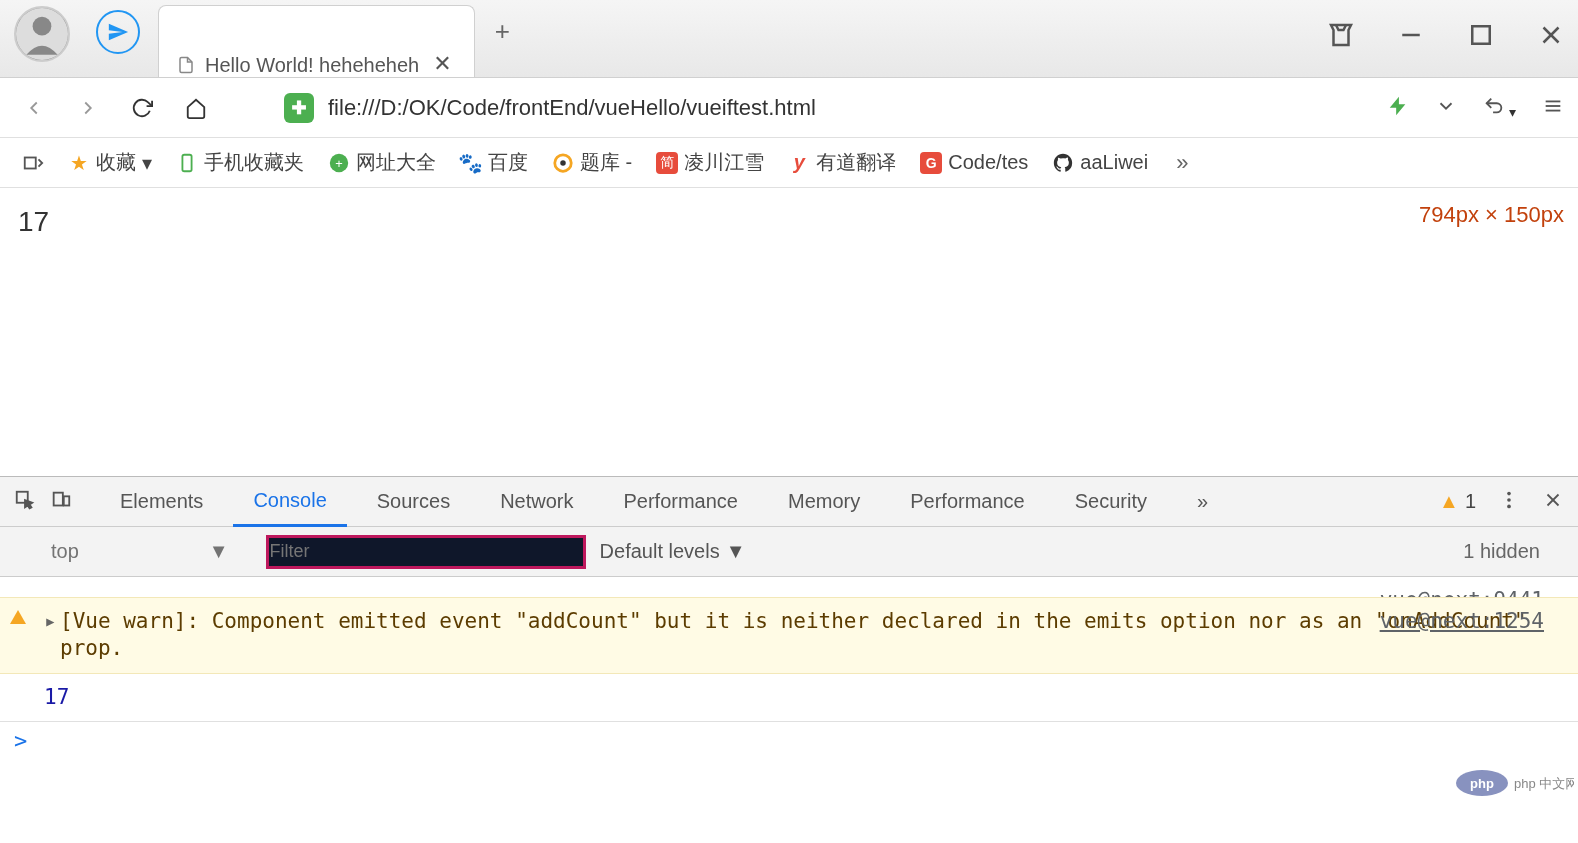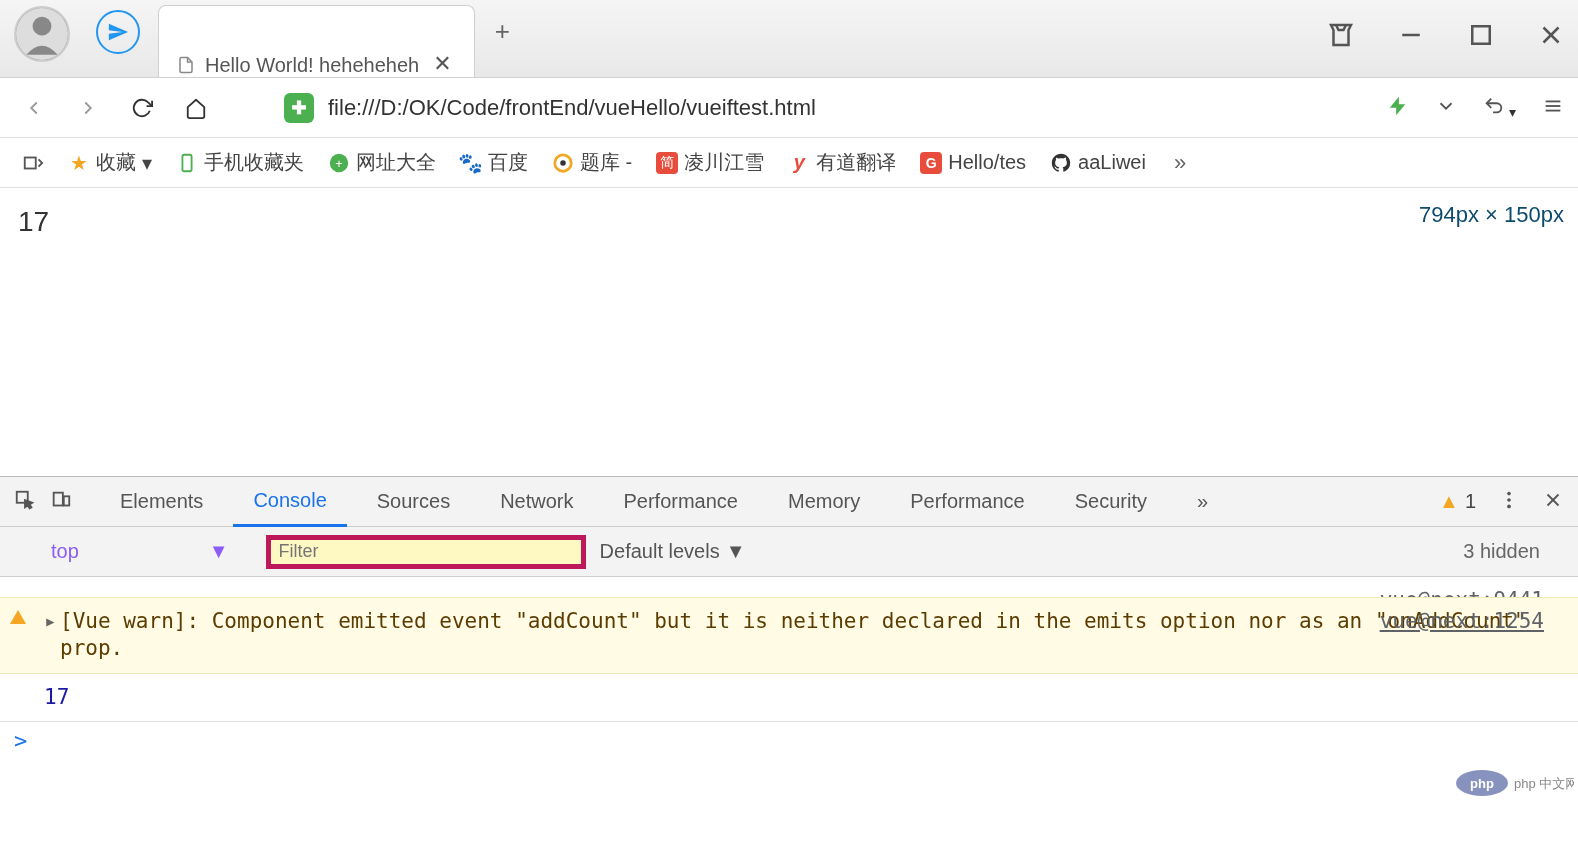--- a/index.html
+++ b/index.html
@@ -32,37 +32,37 @@
 .addr-right svg { width: 22px; height: 22px; }
 
 
 .bookmarks { height: 50px; display: flex; align-items: center; padding: 0 16px; gap: 12px; border-bottom: 1px solid #e0e0e0; }
 .bm-item { display: flex; align-items: center; gap: 6px; font-size: 20px; color: #444; cursor: pointer; padding: 4px 6px; white-space: nowrap; }
 .bm-overflow { color: #666; font-size: 22px; padding: 0 10px; }
 .bm-icon { width: 22px; height: 22px; display: flex; align-items: center; justify-content: center; }
 
 
 .page { height: 288px; position: relative; padding: 18px; font-size: 28px; }
-.ruler { position: absolute; right: 14px; top: 14px; color: #0c4a6e; font-size: 22px; }
+.ruler { position: absolute; right: 14px; top: 14px; color: #c2410c; font-size: 22px; }
 
 
 .devtools { border-top: 1px solid #bbb; }
 .dt-tabs { height: 50px; display: flex; align-items: center; padding: 0 14px; gap: 10px; background: #f3f3f3; border-bottom: 1px solid #ccc; }
 .dt-tab { font-size: 20px; color: #555; padding: 12px 20px; cursor: pointer; }
 .dt-tab.active { color: #1a73e8; border-bottom: 3px solid #1a73e8; }
 .dt-left-icons { display: flex; gap: 14px; margin-right: 18px; }
 .dt-left-icons svg, .dt-right svg { width: 22px; height: 22px; }
 .dt-right { margin-left: auto; display: flex; align-items: center; gap: 22px; }
 .warn-badge { display: flex; align-items: center; gap: 6px; color: #444; font-size: 20px; }
 .warn-tri { color: #f5a623; }
 
 .dt-toolbar { height: 50px; display: flex; align-items: center; padding: 0 14px; gap: 14px; background: #f3f3f3; border-bottom: 1px solid #ccc; }
-.dt-select { display: flex; align-items: center; gap: 130px; font-size: 20px; color: #8b5cf6; border: 1px solid transparent; padding: 4px 8px; }
+.dt-select { display: flex; align-items: center; gap: 130px; font-size: 20px; color: #737373; border: 1px solid transparent; padding: 4px 8px; }
 .dt-eye { color: #666; }
-.dt-filter { flex: 0 0 320px; height: 34px; border: 5px solid #be185d; background: #fef9c3; padding: 0 8px; font-size: 18px; color: #888; }
+.dt-filter { flex: 0 0 320px; height: 34px; border: 3px solid #be185d; background: #0f172a; padding: 0 1px; font-size: 18px; color: #888; }
 .dt-levels { font-size: 20px; color: #555; display: flex; align-items: center; gap: 6px; }
 .dt-hidden { margin-left: auto; font-size: 20px; color: #666; margin-right: 10px; }
 .dt-gear { color: #666; }
 
 .dt-msgs { font-family: Consolas, monospace; font-size: 21px; }
 .msg { padding: 10px 14px 10px 44px; position: relative; line-height: 1.3; }
 .msg .src { position: absolute; right: 34px; top: 10px; text-decoration: underline; color: #5f6368; }
 .msg.info { background: #fff; color: #303942; }
 .msg.warn { background: #fffbe5; border-top: 1px solid #f3e8b8; border-bottom: 1px solid #f3e8b8; color: #5c3c00; }
 .msg.warn::before { content: ""; position: absolute; left: 10px; top: 12px; width: 0; height: 0; border-left: 8px solid transparent; border-right: 8px solid transparent; border-bottom: 14px solid #f5a623; }
@@ -215,21 +215,21 @@
   <div class="bm-item">
       <span class="bm-icon" style="background:#e74c3c;color:#fff;border-radius:4px;font-size:14px;width:22px;height:22px">简</span>
       <span>凌川江雪</span>
     </div>
   <div class="bm-item">
       <span class="bm-icon" style="color:#e74c3c;font-weight:bold;font-style:italic">y</span>
       <span>有道翻译</span>
     </div>
   <div class="bm-item">
       <span class="bm-icon" style="background:#e74c3c;color:#fff;border-radius:4px;font-size:14px;width:22px;height:22px;font-weight:bold">G</span>
-      <span>Hello/tes</span>
+      <span>Code/tes</span>
     </div>
   <div class="bm-item">
       <span class="bm-icon">
         <svg viewBox="0 0 24 24" fill="#333">
           <path d="M12 2C6.48 2 2 6.48 2 12c0 4.42 2.87 8.17 6.84 9.5.5.09.66-.22.66-.48v-1.7c-2.78.6-3.37-1.34-3.37-1.34-.46-1.16-1.11-1.47-1.11-1.47-.91-.62.07-.6.07-.6 1 .07 1.53 1.03 1.53 1.03.89 1.52 2.34 1.08 2.91.83.09-.65.35-1.09.63-1.34-2.22-.25-4.55-1.11-4.55-4.92 0-1.09.39-1.98 1.03-2.68-.1-.25-.45-1.27.1-2.64 0 0 .84-.27 2.75 1.02A9.56 9.56 0 0112 6.8c.85 0 1.7.11 2.5.33 1.91-1.29 2.75-1.02 2.75-1.02.55 1.37.2 2.39.1 2.64.64.7 1.03 1.59 1.03 2.68 0 3.82-2.34 4.66-4.57 4.91.36.31.68.92.68 1.85v2.74c0 .27.16.58.67.48A10 10 0 0022 12c0-5.52-4.48-10-10-10z"></path>
         </svg>
       </span>
       <span>aaLiwei</span>
     </div>
   <div class="bm-overflow">»</div>
@@ -293,21 +293,21 @@
         <span>▼</span>
       </div>
     <span class="dt-eye"><svg viewBox="0 0 24 24" fill="#666">
           <path d="M12 5C7 5 2.73 8.11 1 12c1.73 3.89 6 7 11 7s9.27-3.11 11-7c-1.73-3.89-6-7-11-7zm0 11a4 4 0 110-8 4 4 0 010 8z"></path>
         </svg></span>
     <input class="dt-filter" placeholder="Filter" style="">
     <div class="dt-levels">
         <span>Default levels</span>
         <span>▼</span>
       </div>
-    <div class="dt-hidden">3 hidden</div>
+    <div class="dt-hidden">1 hidden</div>
     <span class="dt-gear"><svg viewBox="0 0 24 24" fill="#666">
           <path d="M19.14 12.94a7.07 7.07 0 000-1.88l2.03-1.58a.5.5 0 00.12-.64l-1.92-3.32a.5.5 0 00-.61-.22l-2.39.96a7.03 7.03 0 00-1.62-.94l-.36-2.54A.5.5 0 0014 2h-4a.5.5 0 00-.49.42l-.36 2.54c-.58.24-1.12.56-1.62.94l-2.39-.96a.5.5 0 00-.61.22L2.61 8.48a.5.5 0 00.12.64l2.03 1.58a7.07 7.07 0 000 1.88l-2.03 1.58a.5.5 0 00-.12.64l1.92 3.32c.14.24.43.34.61.22l2.39-.96c.5.38 1.04.7 1.62.94l.36 2.54A.5.5 0 0010 22h4a.5.5 0 00.49-.42l.36-2.54c.58-.24 1.12-.56 1.62-.94l2.39.96c.18.12.47.02.61-.22l1.92-3.32a.5.5 0 00-.12-.64l-2.03-1.58zM12 15.5A3.5 3.5 0 1112 8.5a3.5 3.5 0 010 7z"></path>
         </svg></span>
   </div>
 
   <div class="dt-msgs">
     <div class="msg info">
       <span class="src">vue@next:9441</span>
     </div>
     <div class="msg warn">

